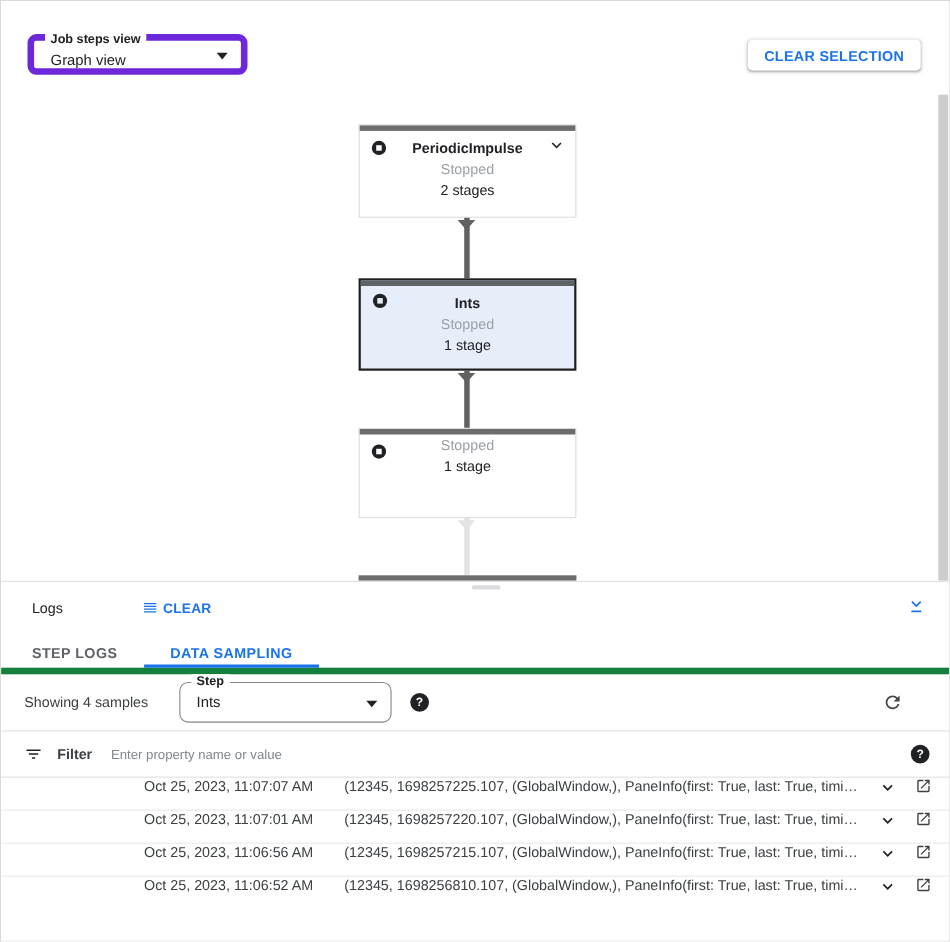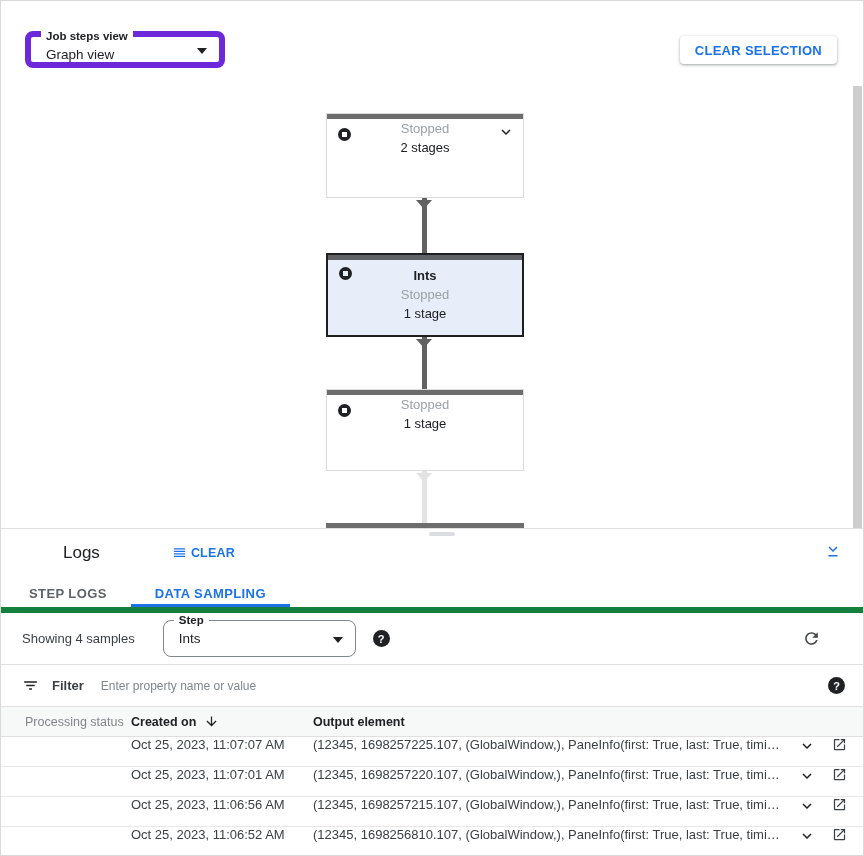--- a/index.html
+++ b/index.html
@@ -62,21 +62,21 @@
   .edge.light::before { border-top-color:#e3e3e3; }
 
   .cut-bar { position:absolute; left:325px; top:522px; width:198px; height:5px; background:#6d6d6d; }
   .vscrollbar { position:absolute; right:1px; top:85px; width:9px; height:442px; background:#cdcdcd; }
 
   
   .logs-panel { position:absolute; top:527px; left:0; width:862px; height:328px; background:#fff; border-top:1px solid #e0e0e0; }
   .drag-handle { position:absolute; top:3px; left:50%; margin-left:-3px; width:26px; height:4px; border-radius:2px; background:#dadce0; cursor:row-resize; }
 
   .logs-header { display:flex; align-items:center; height:47px; padding:0 20px 0 28px; }
-  .logs-title { font-size:17px; color:#202124;margin-left:34px; }
+  .logs-title { font-size:13px; color:#202124; }
   .hide-btn { display:flex; align-items:center; gap:4px; margin-left:72px; border:none; background:none; cursor:pointer;
               color:#1a73e8; font-family:"Liberation Sans", sans-serif; font-weight:bold; font-size:12.5px; letter-spacing:.2px; }
   .collapse-btn { margin-left:auto; border:none; background:none; cursor:pointer; width:20px; height:20px; padding:0; }
 
   .tabs-row { display:flex; height:37px; border-bottom:6px solid #15803d; padding-left:4px; }
   .tab { padding:0 24px; line-height:36px; font-size:13px; font-weight:bold; letter-spacing:.4px; color:#5f6368; cursor:pointer; }
   .tab.active { color:#1a73e8; box-shadow:inset 0 -3px 0 #1a73e8; }
 
   .controls-row { display:flex; align-items:center; height:52px; border-bottom:1px solid #e0e0e0; padding:0 20px 0 21px; }
   .showing-text { font-size:13px; color:#3c4043; margin-right:28px; white-space:nowrap; }
@@ -119,20 +119,21 @@
     </div>
 
     <button class="clear-btn">CLEAR SELECTION</button>
 
     <div class="node" style="top:112px; height:85px;">
       <div class="topbar"></div>
       <span class="stop-icon"></span>
       <svg class="node-chevron" viewBox="0 0 24 24" width="18" height="18" fill="#202124">
           <path d="M16.59 8.59 12 13.17 7.41 8.59 6 10l6 6 6-6z"></path>
         </svg>
+      <div class="node-title">PeriodicImpulse</div>
       <div class="node-status">Stopped</div>
       <div class="node-stages">2 stages</div>
     </div>
 
     <div class="edge" style="top:197px; height:55px;"></div>
 
     <div class="node selected" style="top:252px; height:84px;">
       <div class="topbar"></div>
       <span class="stop-icon"></span>
       <div class="node-title">Ints</div>
@@ -200,30 +201,20 @@
 
     <div class="filter-row">
       <svg viewBox="0 0 24 24" width="17" height="17" fill="#202124">
           <path d="M10 18h4v-2h-4v2zM3 6v2h18V6H3zm3 7h12v-2H6v2z"></path>
         </svg>
       <span class="filter-label">Filter</span>
       <input class="filter-input" type="text" placeholder="Enter property name or value" style="">
       <span class="help-icon">?</span>
     </div>
 
-    <div class="thead">
-      <div class="col-status">Processing status</div>
-      <div class="col-created">
-        <span>Created on</span>
-        <svg class="sort-icon" viewBox="0 0 24 24" width="15" height="15" fill="#202124">
-            <path d="M20 12l-1.41-1.41L13 16.17V4h-2v12.17l-5.58-5.59L4 12l8 8 8-8z"></path>
-          </svg>
-      </div>
-      <div class="col-output">Output element</div>
-    </div>
 
     <div class="trow">
       <div class="col-status"><span class="status-dot"></span></div>
       <div class="col-created">Oct 25, 2023, 11:07:07 AM</div>
       <div class="col-output cell-output">(12345, 1698257225.107, (GlobalWindow,), PaneInfo(first: True, last: True, timing…</div>
       <div class="row-icons">
         <button class="icon-btn">
             <svg viewBox="0 0 24 24" width="18" height="18" fill="#202124">
               <path d="M16.59 8.59 12 13.17 7.41 8.59 6 10l6 6 6-6z"></path>
             </svg>

